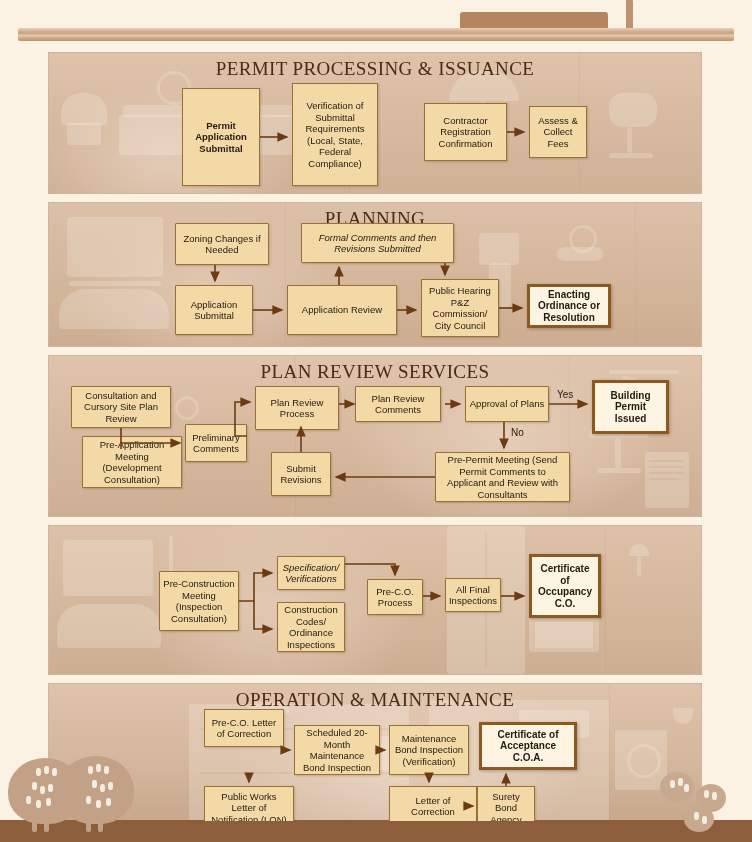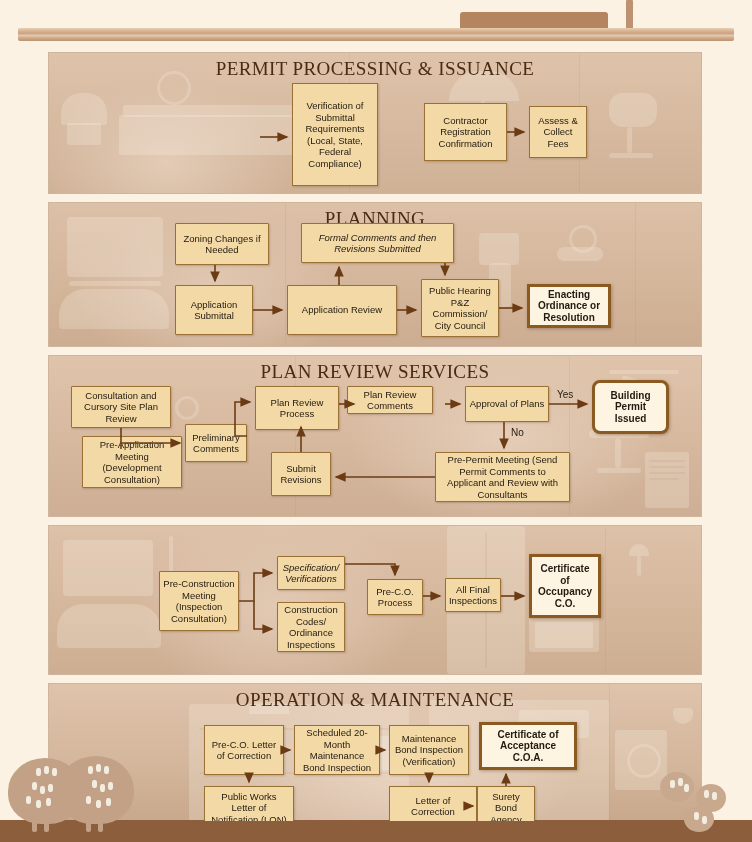--- a/index.html
+++ b/index.html
@@ -147,20 +147,21 @@
       <div class="sil" style="left:400px;top:18px;width:70px;height:30px;border-radius:40px 40px 0 0;"></div>
       <div class="sil" style="left:432px;top:48px;width:4px;height:34px;"></div>
       <div class="sil" style="left:560px;top:40px;width:48px;height:34px;border-radius:14px;"></div>
       <div class="sil" style="left:578px;top:74px;width:5px;height:26px;"></div>
       <div class="sil" style="left:560px;top:100px;width:44px;height:5px;"></div>
       <div class="sil-d" style="left:300px;top:0px;width:1px;height:140px;"></div>
       <div class="sil-d" style="left:530px;top:0px;width:1px;height:140px;"></div>
     </div>
     <div class="panel-title">PERMIT PROCESSING &amp; ISSUANCE</div>
     <div class="flow">
+      <div class="box sq bold" style="left:133px;top:35px;width:78px;height:98px;">Permit Application Submittal</div>
       <div class="box sq" style="left:243px;top:30px;width:86px;height:103px;">Verification of Submittal Requirements (Local, State, Federal Compliance)</div>
       <div class="box sq" style="left:375px;top:50px;width:83px;height:58px;">Contractor Registration Confirmation</div>
       <div class="box sq" style="left:480px;top:53px;width:58px;height:52px;">Assess &amp; Collect Fees</div>
       <svg class="arrows" width="652" height="140">
         <defs>
           <marker id="ah1" markerWidth="7" markerHeight="7" refX="6" refY="3" orient="auto">
             <path d="M0,0 L7,3 L0,6 z" fill="#6b3c14"></path>
           </marker>
         </defs>
         <line x1="211" y1="84" x2="238" y2="84" stroke="#6b3c14" stroke-width="1.6" marker-end="url(#ah1)"></line>
@@ -221,23 +222,23 @@
       <div class="sil-d" style="left:600px;top:122px;width:30px;height:2px;"></div>
       <div class="sil-d" style="left:246px;top:0px;width:1px;height:160px;"></div>
       <div class="sil-d" style="left:520px;top:0px;width:1px;height:160px;"></div>
     </div>
     <div class="panel-title">PLAN REVIEW SERVICES</div>
     <div class="flow">
       <div class="box rr" style="left:22px;top:30px;width:100px;height:42px;">Consultation and Cursory Site Plan Review</div>
       <div class="box rr" style="left:22px;top:80px;width:100px;height:52px;margin-left:11px;">Pre-Application Meeting (Development Consultation)</div>
       <div class="box rr" style="left:136px;top:68px;width:62px;height:38px;">Preliminary Comments</div>
       <div class="box rr" style="left:206px;top:30px;width:84px;height:44px;">Plan Review Process</div>
-      <div class="box rr" style="left:298px;top:30px;width:86px;height:28px;">Plan Review Comments</div>
+      <div class="box rr" style="left:306px;top:30px;width:86px;height:36px;">Plan Review Comments</div>
       <div class="box rr" style="left:416px;top:30px;width:84px;height:36px;">Approval of Plans</div>
-      <div class="box term" style="left:543px;top:24px;width:77px;height:54px;border-radius:8px;">Building Permit Issued</div>
+      <div class="box term" style="left:543px;top:24px;width:77px;height:54px;">Building Permit Issued</div>
       <div class="box rr" style="left:386px;top:96px;width:135px;height:50px;">Pre-Permit Meeting (Send Permit Comments to Applicant and Review with Consultants</div>
       <div class="box rr" style="left:222px;top:96px;width:60px;height:44px;">Submit Revisions</div>
       <div class="lbl" style="left:508px;top:33px;">Yes</div>
       <div class="lbl" style="left:462px;top:71px;">No</div>
       <svg class="arrows" width="652" height="160">
         <defs>
           <marker id="ah3" markerWidth="7" markerHeight="7" refX="6" refY="3" orient="auto">
             <path d="M0,0 L7,3 L0,6 z" fill="#6b3c14"></path>
           </marker>
         </defs>
@@ -304,21 +305,21 @@
       <div class="sil" style="left:300px;top:52px;width:56px;height:34px;border-radius:3px;"></div>
       <div class="sil" style="left:380px;top:16px;width:180px;height:121px;border-radius:3px;"></div>
       <div class="sil" style="left:470px;top:26px;width:70px;height:28px;border-radius:3px;"></div>
       <div class="sil-d" style="left:560px;top:0px;width:1px;height:137px;"></div>
       <div class="sil" style="left:566px;top:46px;width:52px;height:60px;border-radius:3px;"></div>
       <div class="sil-o" style="left:578px;top:60px;width:28px;height:28px;"></div>
       <div class="sil" style="left:624px;top:24px;width:20px;height:16px;border-radius:3px 3px 10px 10px;"></div>
     </div>
     <div class="panel-title">OPERATION &amp; MAINTENANCE</div>
     <div class="flow">
-      <div class="box sq" style="left:155px;top:41px;width:80px;height:50px;">Pre-C.O. Letter of Correction</div>
+      <div class="box sq" style="left:155px;top:25px;width:80px;height:38px;">Pre-C.O. Letter of Correction</div>
       <div class="box sq" style="left:245px;top:41px;width:86px;height:50px;">Scheduled 20-Month Maintenance Bond Inspection</div>
       <div class="box sq" style="left:340px;top:41px;width:80px;height:50px;">Maintenance Bond Inspection (Verification)</div>
       <div class="box term" style="left:430px;top:38px;width:98px;height:48px;">Certificate of Acceptance C.O.A.</div>
       <div class="box sq" style="left:155px;top:102px;width:90px;height:44px;">Public Works Letter of Notification (LON)</div>
       <div class="box sq" style="left:340px;top:102px;width:88px;height:40px;">Letter of Correction</div>
       <div class="box sq" style="left:428px;top:102px;width:58px;height:44px;">Surety Bond Agency</div>
       <svg class="arrows" width="652" height="137">
         <defs>
           <marker id="ah5" markerWidth="7" markerHeight="7" refX="6" refY="3" orient="auto">
             <path d="M0,0 L7,3 L0,6 z" fill="#6b3c14"></path>

